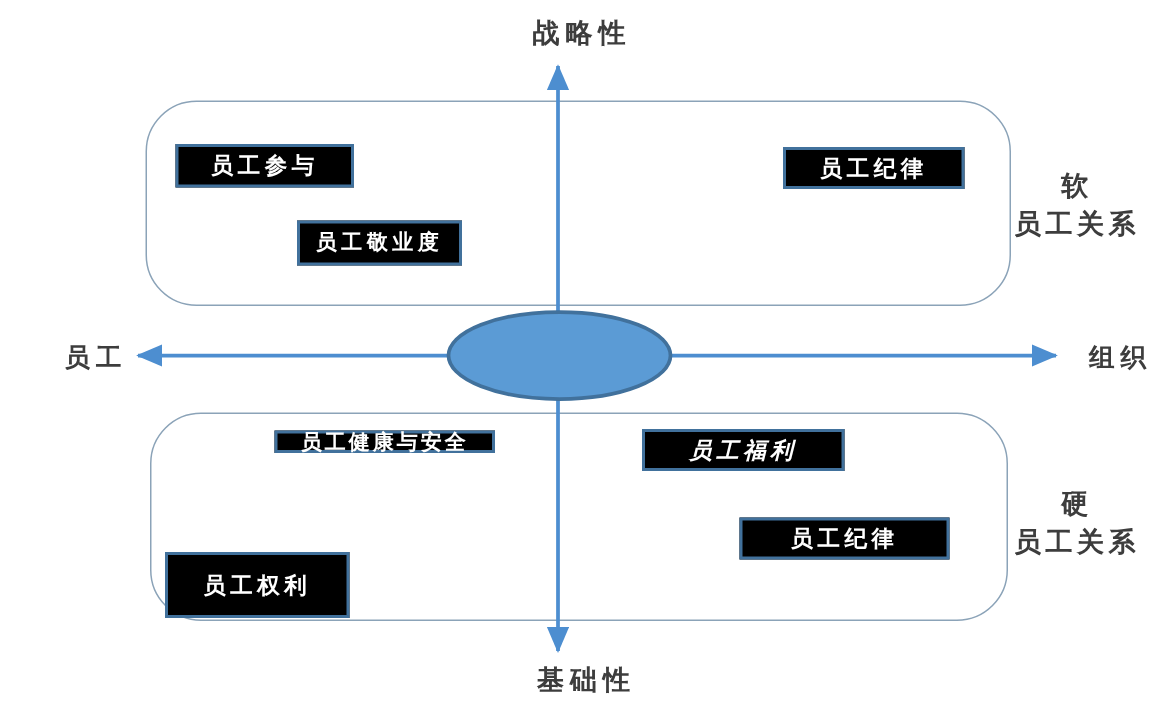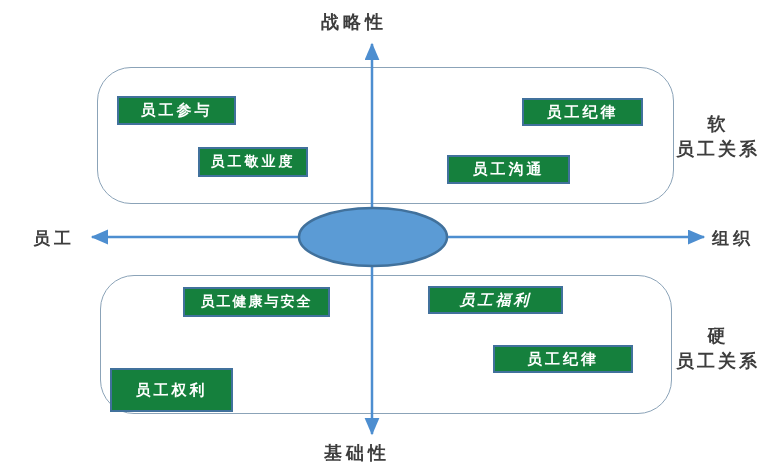--- a/index.html
+++ b/index.html
@@ -9,36 +9,36 @@
     background:#ffffff;
     font-family:"Liberation Sans", sans-serif;
     overflow:hidden;
   }
   .axis-label{
     position:absolute;
     color:#3d3d3d;
     font-weight:bold;
     font-size:18px;
     letter-spacing:4px;
-    text-align:left;
+    text-align:right;
     white-space:nowrap;
   }
   .group-container{
     position:absolute;
     border:1px solid #8ba3b8;
     border-radius:34px;
     background:transparent;
     z-index:1;
   }
   .axes-svg{
     position:absolute;left:0;top:0;z-index:2;
   }
   .qbox{
     position:absolute;
-    background:#15803d;
+    background:#000000;
     border:2px solid #41719c;
     color:#ffffff;
     font-size:15px;
     font-weight:bold;
     letter-spacing:3px;
     display:flex;
     align-items:center;
     justify-content:center;
     box-sizing:border-box;
     z-index:3;
@@ -77,23 +77,22 @@
     <line x1="372" y1="237" x2="372" y2="44" stroke="#4d8ed0" stroke-width="2.5" marker-end="url(#ah)"></line>
     <line x1="372" y1="237" x2="372" y2="434" stroke="#4d8ed0" stroke-width="2.5" marker-end="url(#ah)"></line>
     <line x1="372" y1="237" x2="92" y2="237" stroke="#4d8ed0" stroke-width="2.5" marker-end="url(#ah)"></line>
     <line x1="372" y1="237" x2="704" y2="237" stroke="#4d8ed0" stroke-width="2.5" marker-end="url(#ah)"></line>
     <ellipse cx="373" cy="237" rx="74" ry="29" fill="#5b9bd5" stroke="#41719c" stroke-width="2.5"></ellipse>
   </svg>
 
   <div class="qbox" style="left:117px;top:96px;width:119px;height:29px;">员工参与</div>
   <div class="qbox" style="left:198px;top:147px;width:110px;height:30px;font-size:14px;font-family:Liberation Mono, monospace;">员工敬业度</div>
   <div class="qbox" style="left:522px;top:98px;width:121px;height:28px;">员工纪律</div>
-  <div class="qbox" style="left:447px;top:155px;width:123px;height:29px;">员工沟通</div>
 
-  <div class="qbox" style="left:183px;top:287px;width:147px;height:30px;font-size:14px;letter-spacing:2px;text-align:right;">员工健康与安全</div>
+  <div class="qbox" style="left:183px;top:287px;width:147px;height:15px;font-size:14px;letter-spacing:2px;text-align:right;">员工健康与安全</div>
   <div class="qbox" style="left:110px;top:368px;width:123px;height:44px;">员工权利</div>
   <div class="qbox" style="left:428px;top:286px;width:135px;height:28px;font-style:italic;">员工福利</div>
   <div class="qbox" style="left:493px;top:345px;width:140px;height:28px;">员工纪律</div>
 
   <div class="side-label" style="left:662px;top:112px;width:112px;">
     <div>软</div>
     <div>员工关系</div>
   </div>
   <div class="side-label" style="left:662px;top:324px;width:112px;">
     <div>硬</div>

